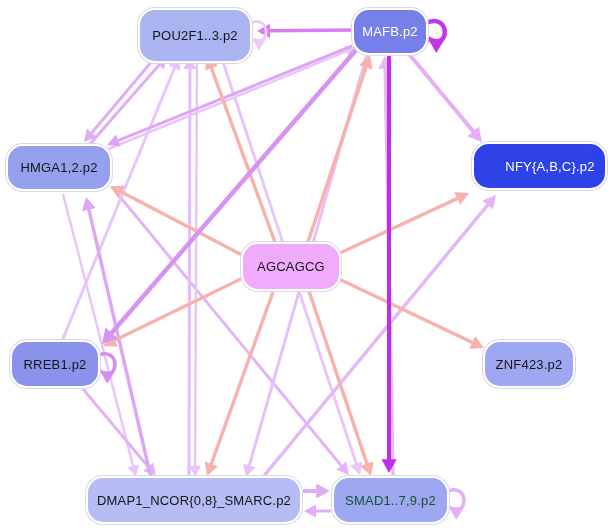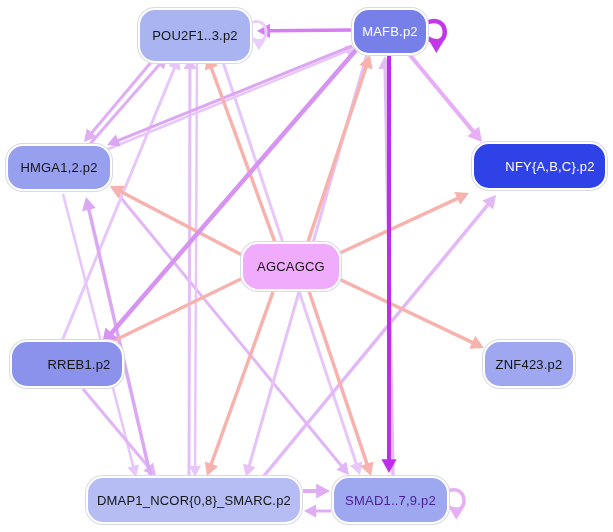--- a/index.html
+++ b/index.html
@@ -107,26 +107,26 @@
       </div>
       <div class="gnode" style="left: 8px; top: 146px; width: 102px; height: 43px; background: rgb(150, 160, 238); color: rgb(21, 21, 21);">
         <span>HMGA1,2.p2</span>
       </div>
       <div class="gnode" style="left: 474px; top: 144px; width: 110px; height: 44px; background: rgb(47, 66, 232); color: rgb(255, 255, 255); padding-left: 21px;">
         <span>NFY{A,B,C}.p2</span>
       </div>
       <div class="gnode" style="left: 243px; top: 244px; width: 96px; height: 45px; background: #f0abfc; color: rgb(21, 21, 21);">
         <span>AGCAGCG</span>
       </div>
-      <div class="gnode" style="left: 12px; top: 342px; width: 86px; height: 44px; background: rgb(138, 146, 236); color: rgb(21, 21, 21); padding-left: 24px;">
+      <div class="gnode" style="left: 12px; top: 342px; width: 86px; height: 44px; background: rgb(138, 146, 236); color: rgb(21, 21, 21);">
         <span>RREB1.p2</span>
       </div>
       <div class="gnode" style="left: 485px; top: 342px; width: 88px; height: 44px; background: rgb(159, 167, 240); color: rgb(21, 21, 21);">
         <span>ZNF423.p2</span>
       </div>
       <div class="gnode" style="left: 88px; top: 478px; width: 212px; height: 44px; background: rgb(182, 188, 244); color: rgb(21, 21, 21);">
         <span>DMAP1_NCOR{0,8}_SMARC.p2</span>
       </div>
-      <div class="gnode" style="left: 334px; top: 478px; width: 113px; height: 44px; background: rgb(158, 168, 240); color: #4c1d95;">
+      <div class="gnode" style="left: 334px; top: 478px; width: 113px; height: 44px; background: rgb(158, 168, 240); color: #14532d;">
         <span>SMAD1..7,9.p2</span>
       </div>
     </div>
 </div>
 
 </body></html>

